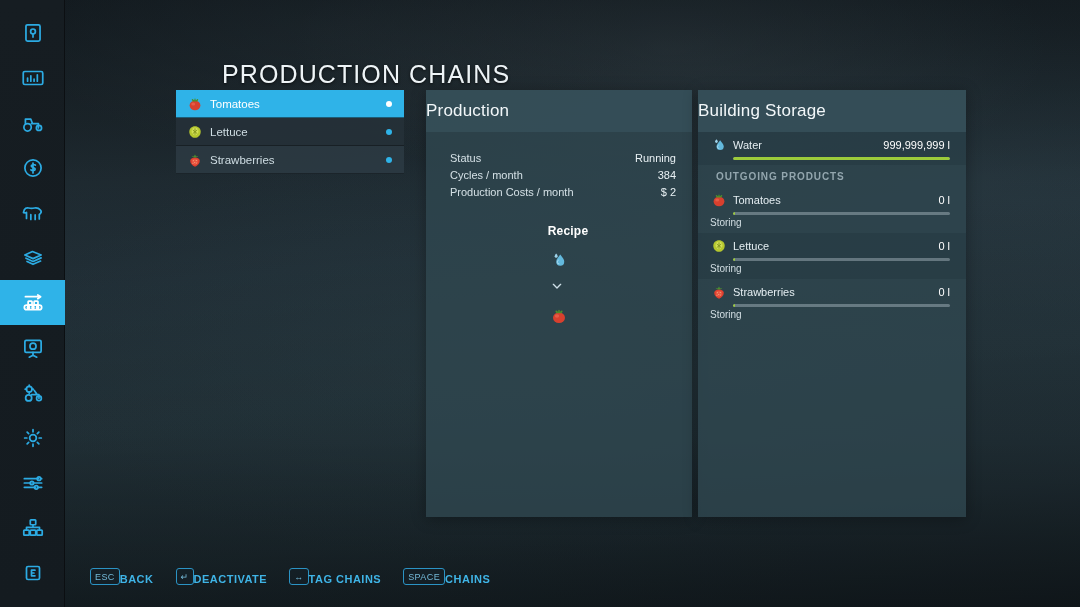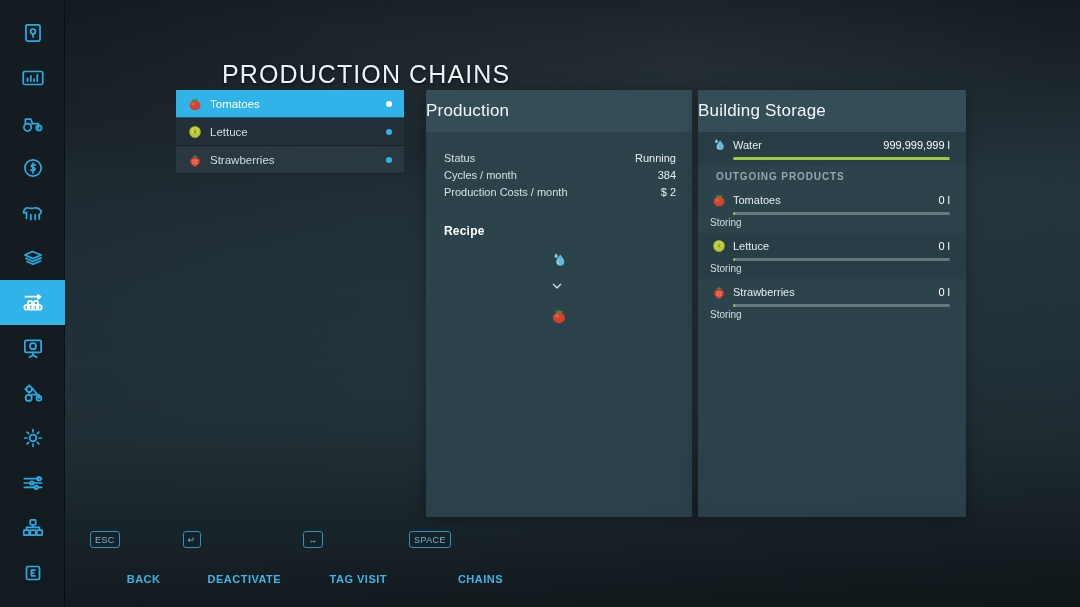--- a/index.html
+++ b/index.html
@@ -83,25 +83,25 @@
     background:rgba(56,82,92,.70);
     font-size:17px; color:#f2f7f9; font-weight:400; letter-spacing:.2px;
   }
 
   
   .stat-row {
     display:flex; justify-content:space-between;
     padding:0 16px 0 18px; height:17px; align-items:center;
     font-size:11px; color:#d4e0e5;
   }
-  #stats { margin-top:17px; }
+  #stats { margin-top:17px;padding-left:6px; }
   .stat-val { color:#e9f1f4; }
   #recipe-label {
     padding-left:18px; margin-top:24px;
-    font-size:12px; color:#ffffff; font-weight:700; letter-spacing:.2px;
+    font-size:12px; color:#ffffff; font-weight:700; letter-spacing:.2px;text-align:center;
   }
   #recipe-flow {
     margin-top:12px; display:flex; flex-direction:column;
     align-items:center; gap:6px;
   }
   .flow-ico { width:20px; height:22px; position:relative; }
 
   
   .sec-label {
     height:22px; display:flex; align-items:center; padding-left:18px;
@@ -115,21 +115,21 @@
   .store-amt  { font-size:11px; color:#ffffff; }
   .bar-track {
     height:3px; margin-left:23px; margin-top:3px;
     background:rgba(190,205,212,.40); border-radius:2px; overflow:hidden;
   }
   .bar-fill { height:3px; background:#9ccb3b; border-radius:2px; }
   .store-state { font-size:10px; color:#d2dee3; margin-top:2px; }
 
   
   #hotkeys { position:absolute; left:90px; bottom:22px; display:flex; align-items:center; gap:22px; }
-  .hk { display:flex; align-items:flex-start; gap:7px; }
+  .hk { display:flex; align-items:flex-end; gap:0; }
   .hk-key {
     min-width:18px; height:17px; padding:0 4px;
     border:1px solid #2b93c4; border-radius:3px;
     display:flex; align-items:center; justify-content:center;
     font-size:9px; color:#73b9d8; letter-spacing:.4px;
     background:rgba(20,34,42,.45);
   }
   .hk-txt { font-size:11px; color:#3fb4e6; font-weight:700; letter-spacing:.5px;margin-top:42px; }
 </style>
 </head>
@@ -413,19 +413,19 @@
     <div class="hk">
       <span class="hk-key">ESC</span>
       <span class="hk-txt">BACK</span>
     </div>
     <div class="hk">
       <span class="hk-key">↵</span>
       <span class="hk-txt">DEACTIVATE</span>
     </div>
     <div class="hk">
       <span class="hk-key">↔</span>
-      <span class="hk-txt">TAG VISIT</span>
+      <span class="hk-txt">TAG CHAINS</span>
     </div>
     <div class="hk">
       <span class="hk-key">SPACE</span>
       <span class="hk-txt">CHAINS</span>
     </div>
   </div>
 
 </body></html>

